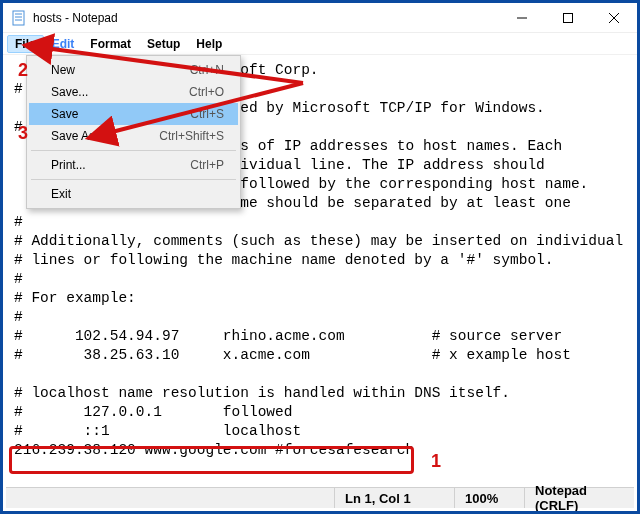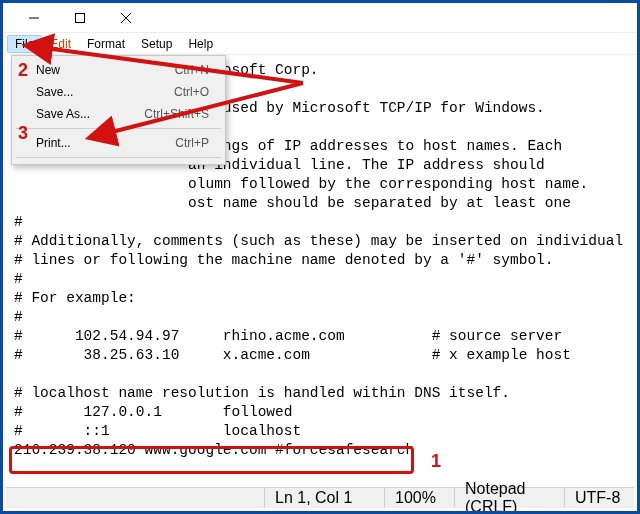--- a/index.html
+++ b/index.html
@@ -36,32 +36,33 @@
     display:flex;
     align-items:center;
     padding: 0 4px;
     background:#fff;
     border-bottom: 1px solid #f0f0f0;
     font-size: 12px;
   }
   .menubar-item {
     padding: 2px 8px;
     border-radius:2px;
+    font-weight:bold;
   }
   .menubar-item.open {
     background:#cce8ff;
     border:1px solid #99d1ff;
     padding:1px 7px;
   }
   .menubar-item.hl {
-    color:#c2410c;
+    color:#3b82f6;
   }
   .dropdown {
     position:absolute;
-    left: 8px;
+    left: 23px;
     top: 52px;
     width: 215px;
     background:#f0f0f0;
     border:1px solid #c9c9c9;
     box-shadow: 2px 3px 6px rgba(0,0,0,0.25);
     padding: 3px 2px;
     z-index: 20;
   }
   .dropdown-item {
     display:flex;
@@ -94,21 +95,22 @@
     overflow:hidden;
   }
   .statusbar {
     position:absolute;
     left:3px; right:3px; bottom:3px;
     height:21px;
     background:#f0f0f0;
     border-top:1px solid #d0d0d0;
     display:flex;
     align-items:center;
-    font-size:16px;
+    font-size:13px;
+    font-weight:bold;
   }
   .statusbar .cell {
     border-left:1px solid #d0d0d0;
     padding:0 10px;
     height:100%;
     display:flex;
     align-items:center;
   }
   .statusbar .spacer { flex:1; }
   .statusbar .cell:first-of-type { border-left:1px solid #d0d0d0; }
@@ -125,20 +127,29 @@
     font-family: Arial, sans-serif;
     font-size:18px;
     pointer-events:none;
   }
   svg.arrow { position:absolute; pointer-events:none; z-index:30; }
 </style>
 </head>
 <body>
 
 <div class="titlebar">
+  <div class="titlebar-left">
+    <svg class="notepad-icon" viewBox="0 0 16 16">
+      <rect x="2" y="1" width="11" height="14" fill="#fff" stroke="#4a90d9"></rect>
+      <line x1="4" y1="4" x2="11" y2="4" stroke="#4a90d9"></line>
+      <line x1="4" y1="7" x2="11" y2="7" stroke="#4a90d9"></line>
+      <line x1="4" y1="10" x2="11" y2="10" stroke="#4a90d9"></line>
+    </svg>
+    <span class="titlebar-title">hosts - Notepad</span>
+  </div>
   <div class="win-controls">
     <div class="win-btn">
       <svg width="10" height="10">
           <line x1="0" y1="5" x2="10" y2="5" stroke="#000"></line>
         </svg>
     </div>
     <div class="win-btn">
       <svg width="10" height="10">
           <rect x="0.5" y="0.5" width="9" height="9" fill="none" stroke="#000"></rect>
         </svg>
@@ -184,38 +195,45 @@
 
 <div class="dropdown">
   <div class="dropdown-item">
     <span>New</span>
     <span class="shortcut">Ctrl+N</span>
   </div>
   <div class="dropdown-item">
     <span>Save...</span>
     <span class="shortcut">Ctrl+O</span>
   </div>
+  <div class="dropdown-item hl">
+    <span>Save</span>
+    <span class="shortcut">Ctrl+S</span>
+  </div>
   <div class="dropdown-item">
     <span>Save As...</span>
     <span class="shortcut">Ctrl+Shift+S</span>
   </div>
   <div class="dropdown-sep"></div>
   <div class="dropdown-item">
     <span>Print...</span>
     <span class="shortcut">Ctrl+P</span>
   </div>
   <div class="dropdown-sep"></div>
+  <div class="dropdown-item">
+    <span>Exit</span>
+    <span class="shortcut"></span>
+  </div>
 </div>
 
 <div class="statusbar">
   <div class="spacer"></div>
   <div class="cell" style="width:120px">Ln 1, Col 1</div>
   <div class="cell" style="width:70px">100%</div>
   <div class="cell" style="width:110px">Notepad (CRLF)</div>
-  <div class="cell" style="width:70px">UTF-8</div>
 </div>
 
 <div class="annot-box" style="left:6px; top:443px; width:405px; height:28px;"></div>
 <span class="annot-num" style="left:428px; top:448px;">1</span>
 <span class="annot-num" style="left:15px; top:57px; z-index:35;">2</span>
 <span class="annot-num" style="left:15px; top:120px; z-index:35;">3</span>
 
 <svg class="arrow" style="left:0;top:0;width:640px;height:514px;">
   <defs>
     <marker id="ah" markerWidth="8" markerHeight="8" refX="2" refY="4" orient="auto">

